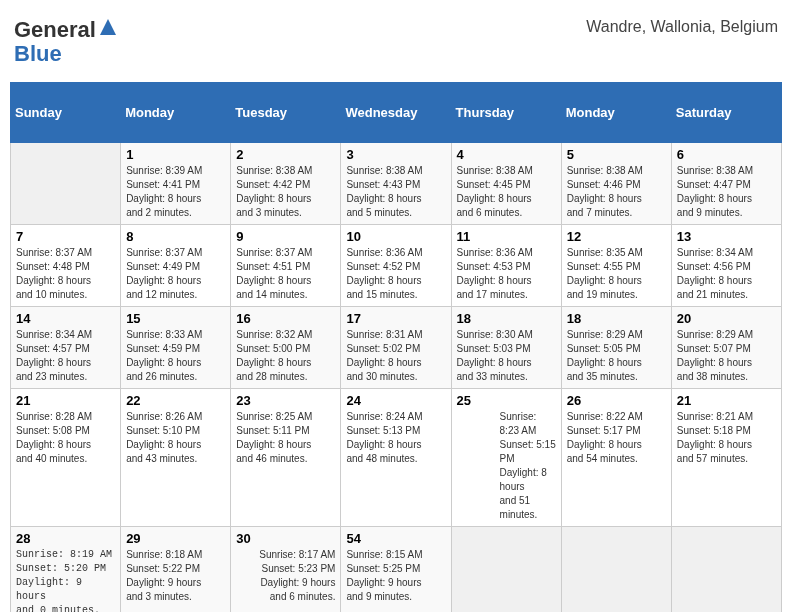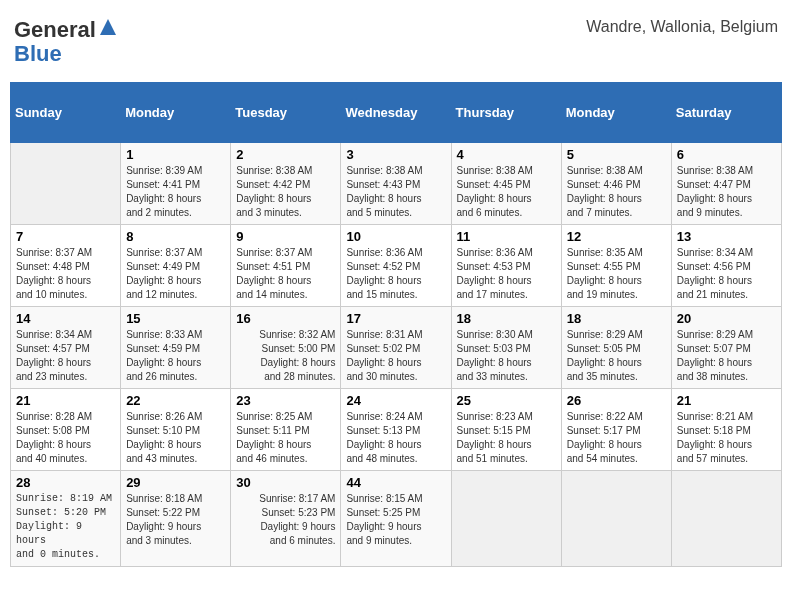--- a/index.html
+++ b/index.html
@@ -227,21 +227,21 @@
         </td>
         <td>
           <div class="day-number">15</div>
           <div class="day-info" style="white-space: pre-line;">Sunrise: 8:33 AM
 Sunset: 4:59 PM
 Daylight: 8 hours
 and 26 minutes.</div>
         </td>
         <td>
           <div class="day-number">16</div>
-          <div class="day-info" style="white-space: pre-line; text-align: right;">Sunrise: 8:32 AM
+          <div class="day-info" style="white-space: pre-line;">Sunrise: 8:32 AM
 Sunset: 5:00 PM
 Daylight: 8 hours
 and 28 minutes.</div>
         </td>
         <td>
           <div class="day-number">17</div>
           <div class="day-info" style="white-space: pre-line;">Sunrise: 8:31 AM
 Sunset: 5:02 PM
 Daylight: 8 hours
 and 30 minutes.</div>
@@ -292,21 +292,21 @@
         </td>
         <td>
           <div class="day-number">24</div>
           <div class="day-info" style="white-space: pre-line;">Sunrise: 8:24 AM
 Sunset: 5:13 PM
 Daylight: 8 hours
 and 48 minutes.</div>
         </td>
         <td>
           <div class="day-number">25</div>
-          <div class="day-info" style="white-space: pre-line;">Sunrise: 8:23 AM
+          <div class="day-info" style="white-space: pre-line; margin-left: 43px;">Sunrise: 8:23 AM
 Sunset: 5:15 PM
 Daylight: 8 hours
 and 51 minutes.</div>
         </td>
         <td>
           <div class="day-number">26</div>
           <div class="day-info" style="white-space: pre-line;">Sunrise: 8:22 AM
 Sunset: 5:17 PM
 Daylight: 8 hours
 and 54 minutes.</div>
@@ -335,21 +335,21 @@
 and 3 minutes.</div>
         </td>
         <td>
           <div class="day-number">30</div>
           <div class="day-info" style="white-space: pre-line; text-align: right;">Sunrise: 8:17 AM
 Sunset: 5:23 PM
 Daylight: 9 hours
 and 6 minutes.</div>
         </td>
         <td>
-          <div class="day-number">44</div>
+          <div class="day-number">54</div>
           <div class="day-info" style="white-space: pre-line;">Sunrise: 8:15 AM
 Sunset: 5:25 PM
 Daylight: 9 hours
 and 9 minutes.</div>
         </td>
         <td class="empty"></td>
         <td class="empty"></td>
         <td class="empty"></td>
       </tr>
     </tbody>

